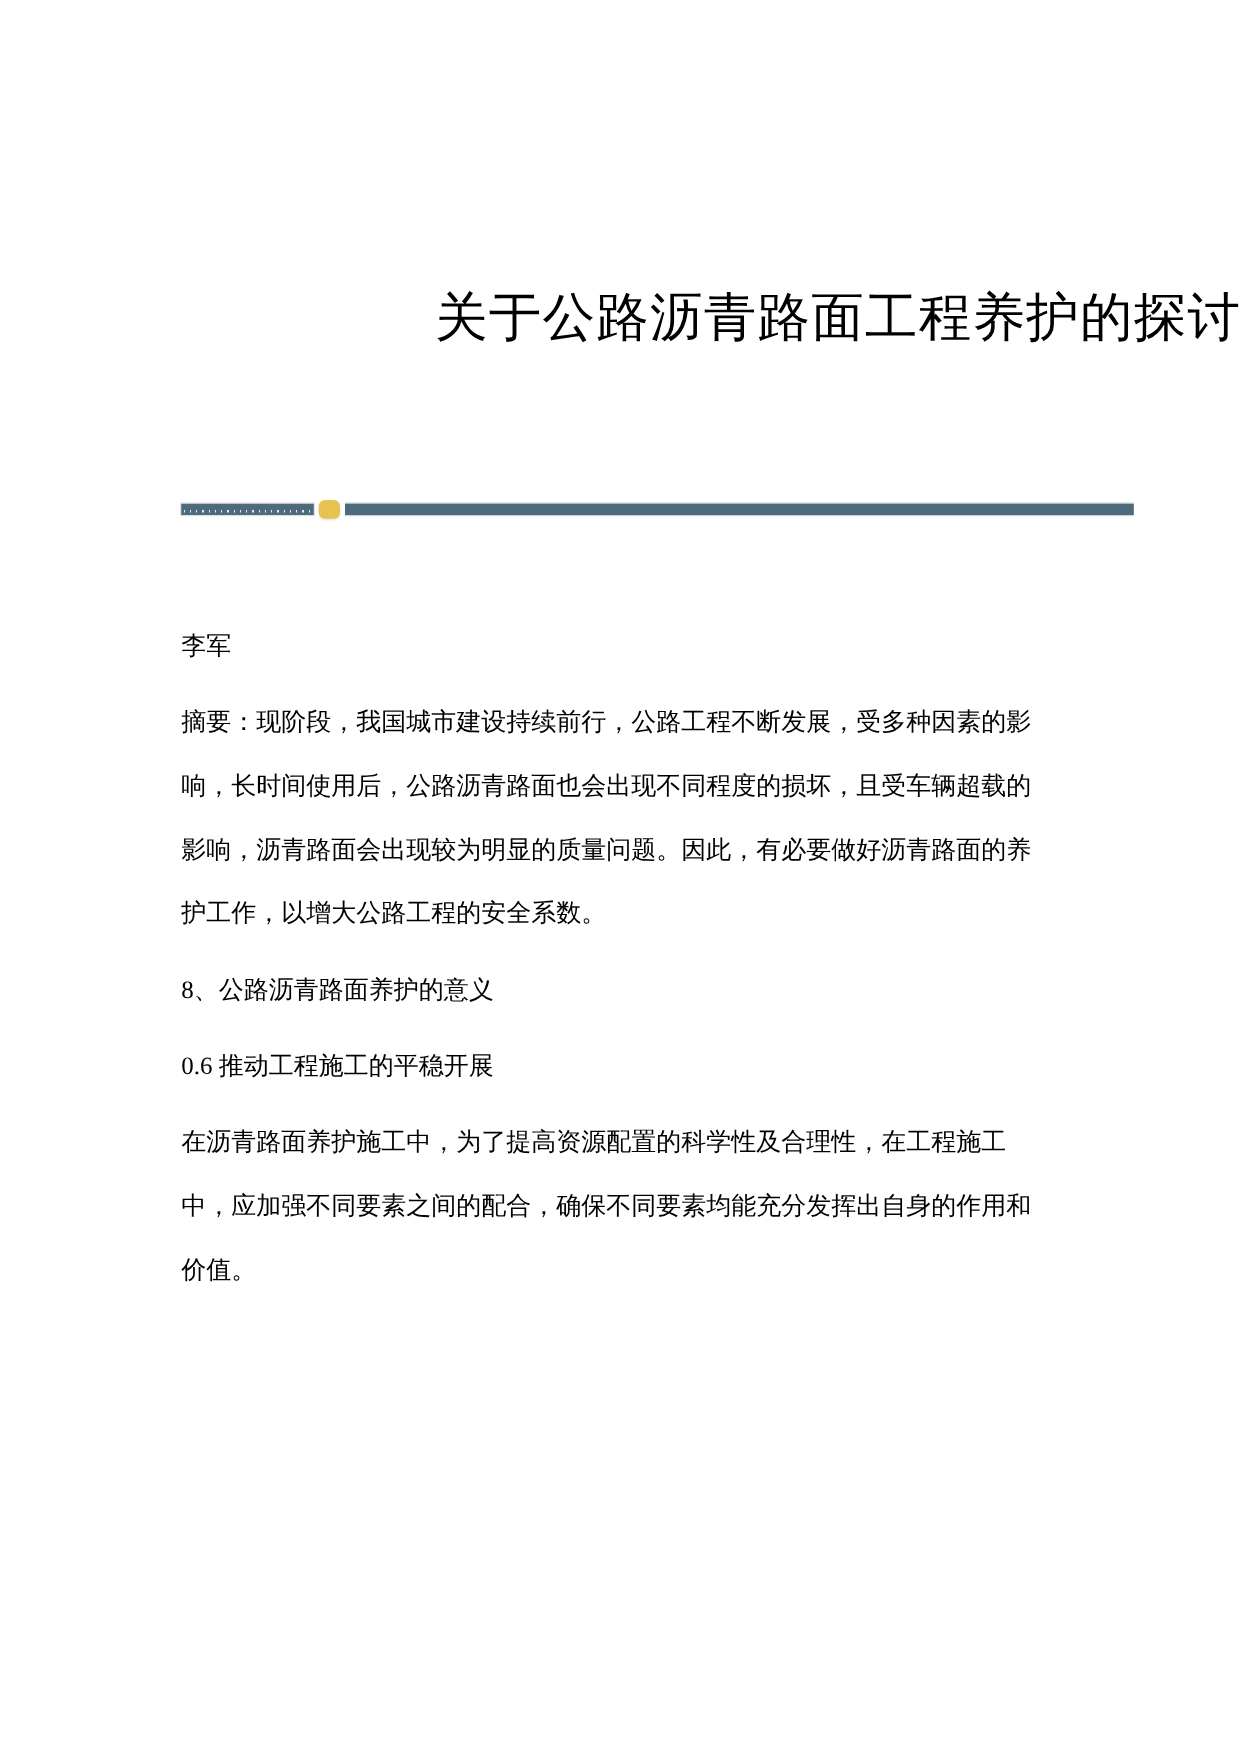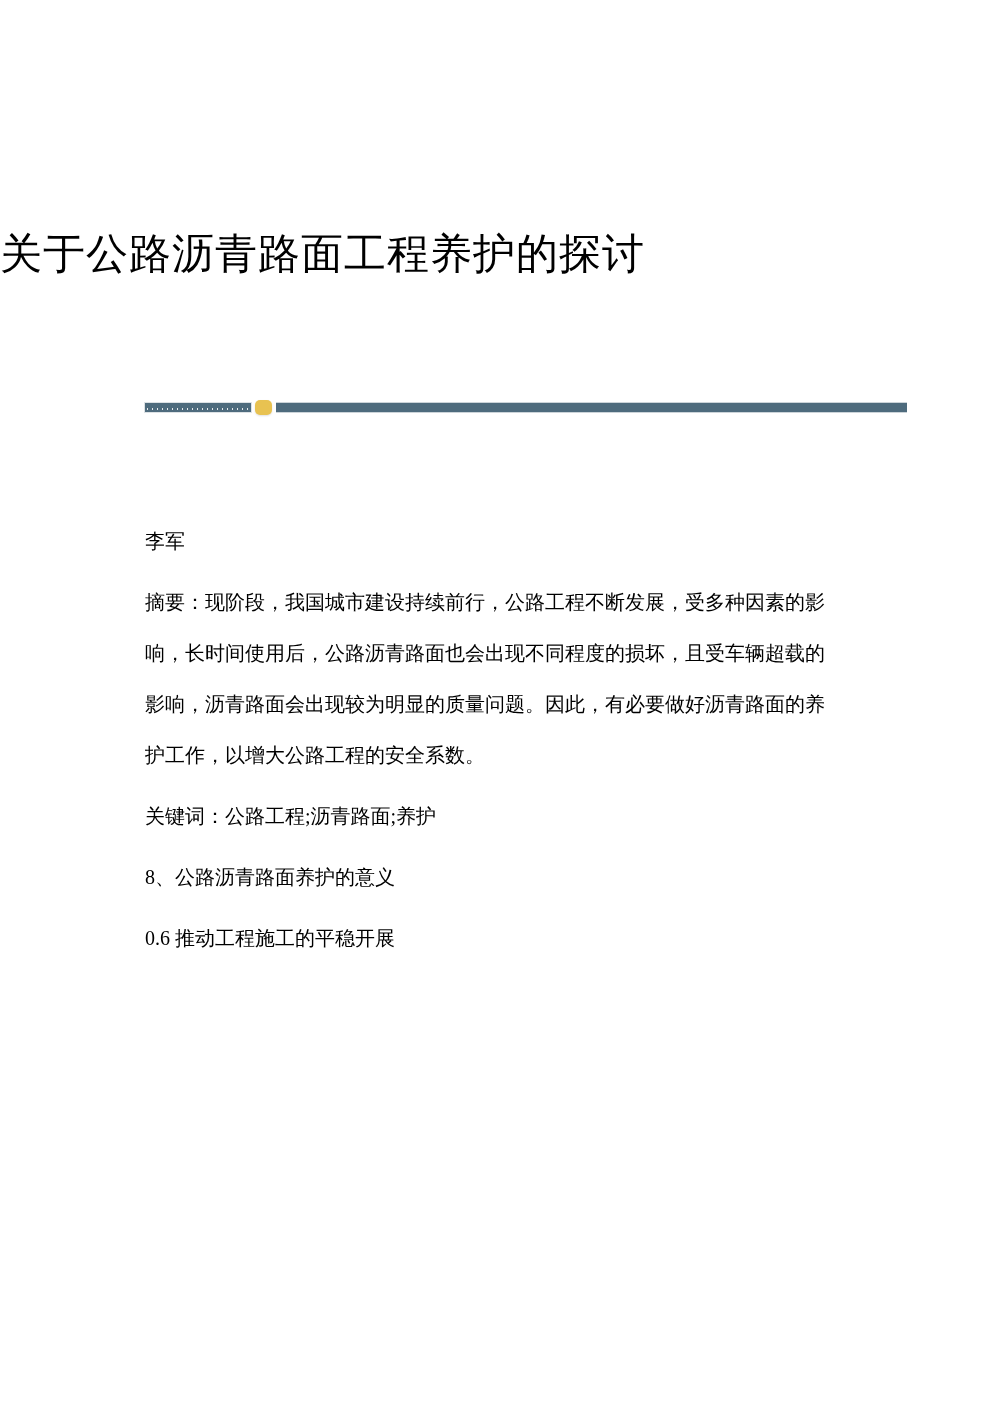--- a/index.html
+++ b/index.html
@@ -15,21 +15,21 @@
     overflow: hidden;
     font-family: "Liberation Serif", "DejaVu Serif", serif;
     color: #000000;
   }
   .doc-title {
     position: absolute;
     top: 226px;
     left: 0;
     width: 100%;
     margin: 0;
-    text-align: left;
+    text-align: right;
     font-size: 42px;
     font-weight: 400;
     letter-spacing: 1px;
     color: #000000;
     font-family: "DejaVu Serif", "Liberation Serif", serif;
   }
   .divider {
     position: absolute;
     left: 145px;
     top: 398px;
@@ -64,21 +64,21 @@
   }
   .seg-bar {
     flex: 1;
     height: 9px;
     background: #4e6b7d;
     box-shadow: 0 -1px 0 #ccd4d9, 0 1px 0 #ccd4d9;
   }
   .content {
     position: absolute;
     left: 145px;
-    top: 516px;
+    top: 492px;
     width: 694px;
     font-size: 20px;
     line-height: 51px;
     text-align: left;
   }
   .content p {
     margin: 0 0 10px 0;
   }
 </style>
 </head>
@@ -92,23 +92,23 @@
     <span class="seg-dashed"></span>
     <span class="divider-dot"></span>
     <span class="seg-bar"></span>
   </div>
 
   <div class="content">
     <p>李军</p>
 
     <p>摘要：现阶段，我国城市建设持续前行，公路工程不断发展，受多种因素的影响，长时间使用后，公路沥青路面也会出现不同程度的损坏，且受车辆超载的影响，沥青路面会出现较为明显的质量问题。因此，有必要做好沥青路面的养护工作，以增大公路工程的安全系数。</p>
 
-    <p>关键词：公路工程;沥青路面;养护</p>
 
     <p>8、公路沥青路面养护的意义</p>
 
     <p>0.6 推动工程施工的平稳开展</p>
 
 
 
+    <p>在沥青路面养护施工中，为了提高资源配置的科学性及合理性，在工程施工中，应加强不同要素之间的配合，确保不同要素均能充分发挥出自身的作用和价值。</p>
   </div>
 
 </div>
 
 </body></html>

